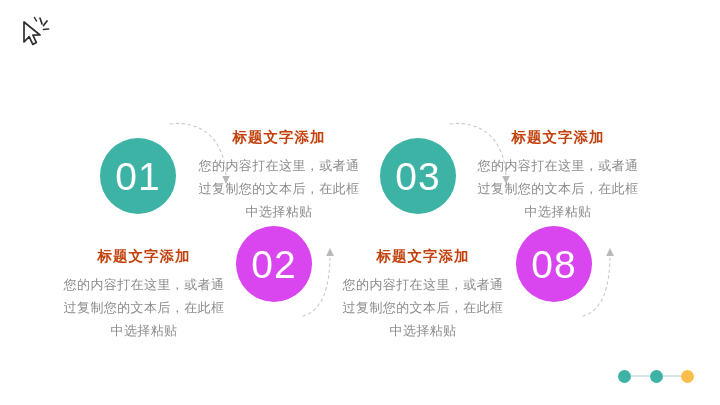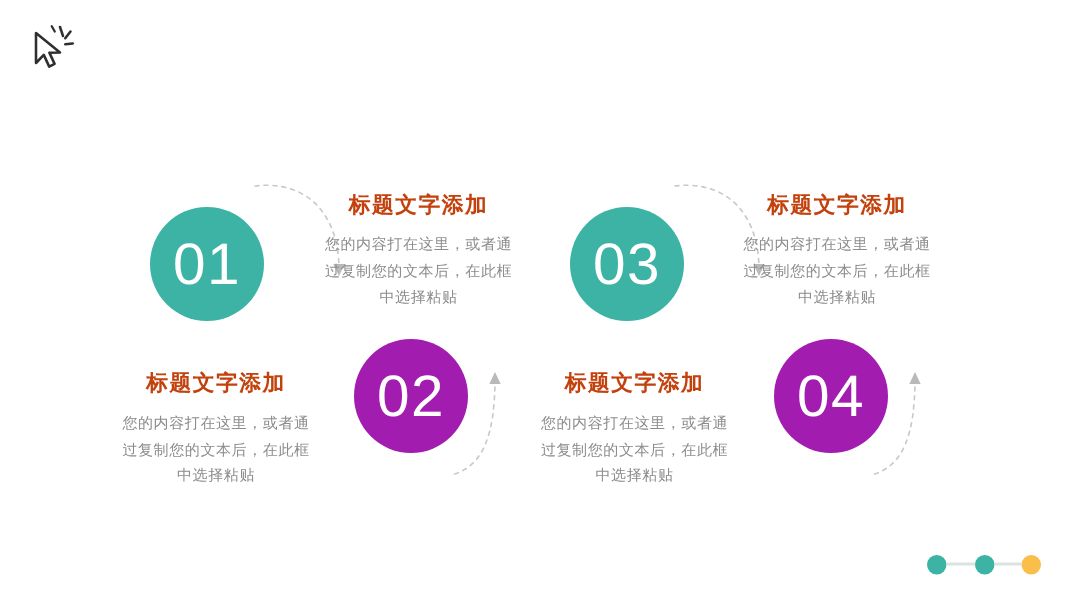--- a/index.html
+++ b/index.html
@@ -63,21 +63,21 @@
     justify-content: center;
   }
   .circle .num {
     font-size: 39px;
     font-weight: 300;
     color: #ffffff;
     letter-spacing: 1px;
     line-height: 1;
   }
   .c-teal   { background: #3cb3a4; }
-  .c-yellow { background: #a21caf; }
+  .c-yellow { background: #d946ef; }
 
   .circle-01 { left: 100px; top: 138px; }
   .circle-02 { left: 236px; top: 226px; }
   .circle-03 { left: 380px; top: 138px; }
   .circle-04 { left: 516px; top: 226px; }
 
   
   .block {
     position: absolute;
     width: 168px;
@@ -85,21 +85,21 @@
   }
   .block .heading {
     font-size: 14.5px;
     font-weight: bold;
     color: #c2410c;
     letter-spacing: 1px;
     line-height: 1.2;
     margin: 16px 0 9px 0;
   }
   .block .body {
-    font-size: 10px;
+    font-size: 13px;
     color: #8c8c8c;
     line-height: 1.75;
     letter-spacing: 0.4px;
     margin: 0;
   }
   .block .body span { display: block; }
 
   .block-01 { left: 195px; top: 113px; }
   .block-02 { left: 60px;  top: 232px; }
   .block-03 { left: 474px; top: 113px; }
@@ -187,21 +187,21 @@
 <div class="circle c-teal circle-01">
   <span class="num">01</span>
 </div>
 <div class="circle c-yellow circle-02">
   <span class="num">02</span>
 </div>
 <div class="circle c-teal circle-03">
   <span class="num">03</span>
 </div>
 <div class="circle c-yellow circle-04">
-  <span class="num">04</span>
+  <span class="num">08</span>
 </div>
 
 <div class="block block-01">
   <p class="heading">标题文字添加</p>
   <p class="body">
     <span>您的内容打在这里，或者通</span>
     <span>过复制您的文本后，在此框</span>
     <span>中选择粘贴</span>
   </p>
 </div>

